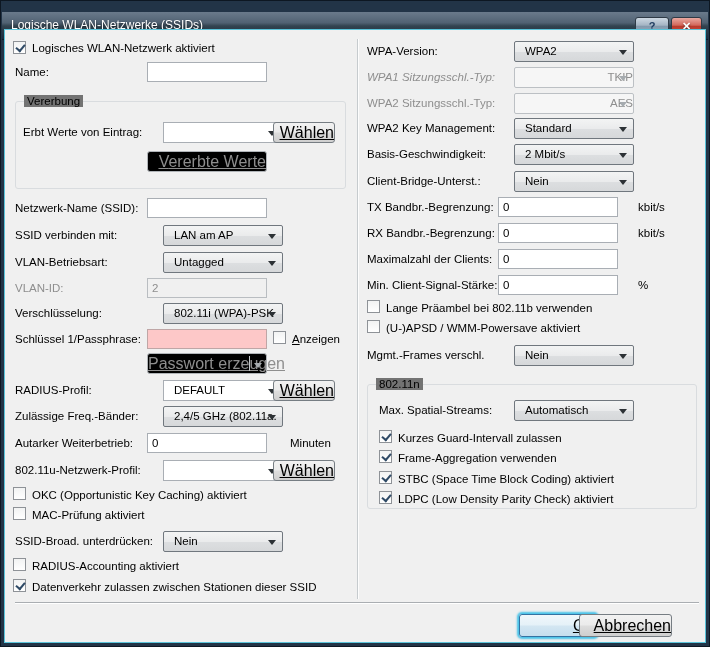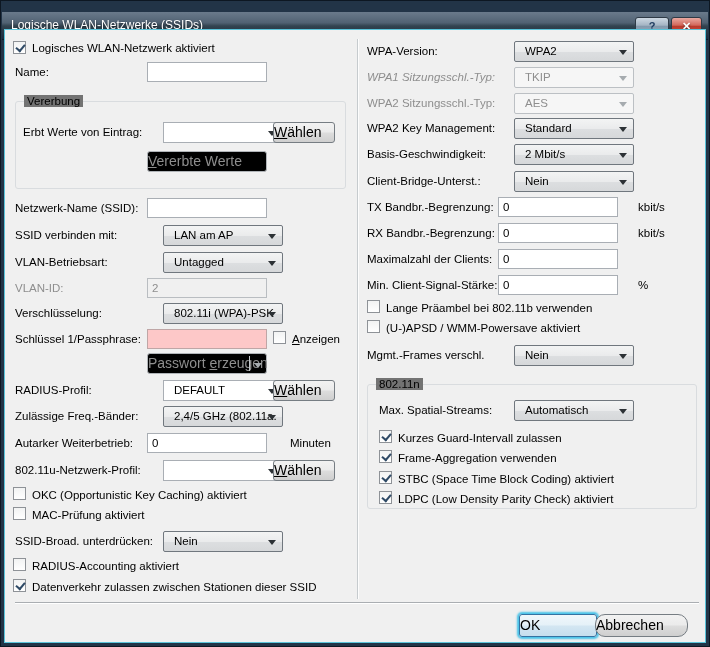--- a/index.html
+++ b/index.html
@@ -52,41 +52,41 @@
   .txt.pink { background:#fdc8c8; border-color:#bfa6a6; }
 
   .ddl, .combo {
     position:absolute; height:21px; width:120px; border:1px solid #70777e;
     border-radius:2px; font-size:11.5px; line-height:19px; padding-left:10px;
     overflow:hidden; white-space:nowrap;
     background:linear-gradient(180deg,#f3f4f4 0%,#eaebec 50%,#dcdee0 55%,#d6d8da 100%);
     margin-left:16px;
   }
   .combo { background:#fff; border-color:#a9aeb4; border-radius:0; }
-  .ddl.dis { background:#f6f6f6; border-color:#bcc0c4; color:#8e8e8e; }
+  .ddl.dis { background:#f6f6f6; border-color:#bcc0c4; color:#8e8e8e;text-align:right; }
   .arr {
     position:absolute; right:6px; top:8px; width:0; height:0;
     border:4px solid transparent; border-top:5px solid #2c3135; border-bottom:none;
   }
   .dis > .arr { border-top-color:#a6abaf; }
 
   .chk {
     position:absolute; width:13px; height:13px; border:1px solid #8e9297;
     background:linear-gradient(180deg,#f2f3f3,#ffffff);
   }
   .chk.checked::after {
     content:""; position:absolute; left:2px; top:2px; width:7px; height:4px;
     border-left:2px solid #2f4a66; border-bottom:2px solid #2f4a66;
     transform:rotate(-50deg);
   }
 
   .btn {
     position:absolute; height:21px; border:1px solid #767d83; border-radius:3px;
     background:linear-gradient(180deg,#f2f2f2 0%,#ebebeb 48%,#dddddd 52%,#cfcfcf 100%);
-    font-size:14px; text-align:left; line-height:19px; color:#000; white-space:nowrap;
+    font-size:16px; text-align:right; line-height:19px; color:#000; white-space:nowrap;text-decoration:underline;
   }
   .btn.dis { border-color:#b0b4b8; background:#000000; color:#8e8e8e; }
   .btn.default {
     border-color:#3472a2;
     box-shadow:0 0 2px 2px #47c2e8;
     background:linear-gradient(180deg,#f0f7fb 0%,#e5f1f8 48%,#d3e6f2 52%,#c5deee 100%);
   }
   .split-div { position:absolute; right:16px; top:2px; bottom:2px; width:1px; background:#c2c6c9; }
 
   .grp { position:absolute; border:1px solid #d9dcdf; border-radius:3px; }
@@ -236,16 +236,16 @@
     <span class="lbl" style="left:393px;top:421px;">Frame-Aggregation verwenden</span>
 
     <span class="chk checked" style="left:374px;top:441px;"></span>
     <span class="lbl" style="left:393px;top:442px;">STBC (Space Time Block Coding) aktiviert</span>
 
     <span class="chk checked" style="left:374px;top:461px;"></span>
     <span class="lbl" style="left:393px;top:462px;">LDPC (Low Density Parity Check) aktiviert</span>
 
     <div class="hsep" style="left:10px;top:572px;width:684px;"></div>
     <div class="btn default" style="left:514px;top:584px;width:78px;height:23px;line-height:21px;">OK</div>
-    <div class="btn" style="left:590px;top:584px;width:93px;height:23px;line-height:21px;border-radius:10px;">Abbrechen</div>
+    <div class="btn" style="left:574px;top:584px;width:93px;height:23px;line-height:21px;">Abbrechen</div>
 
   </div>
 </div>
 
 </body></html>

